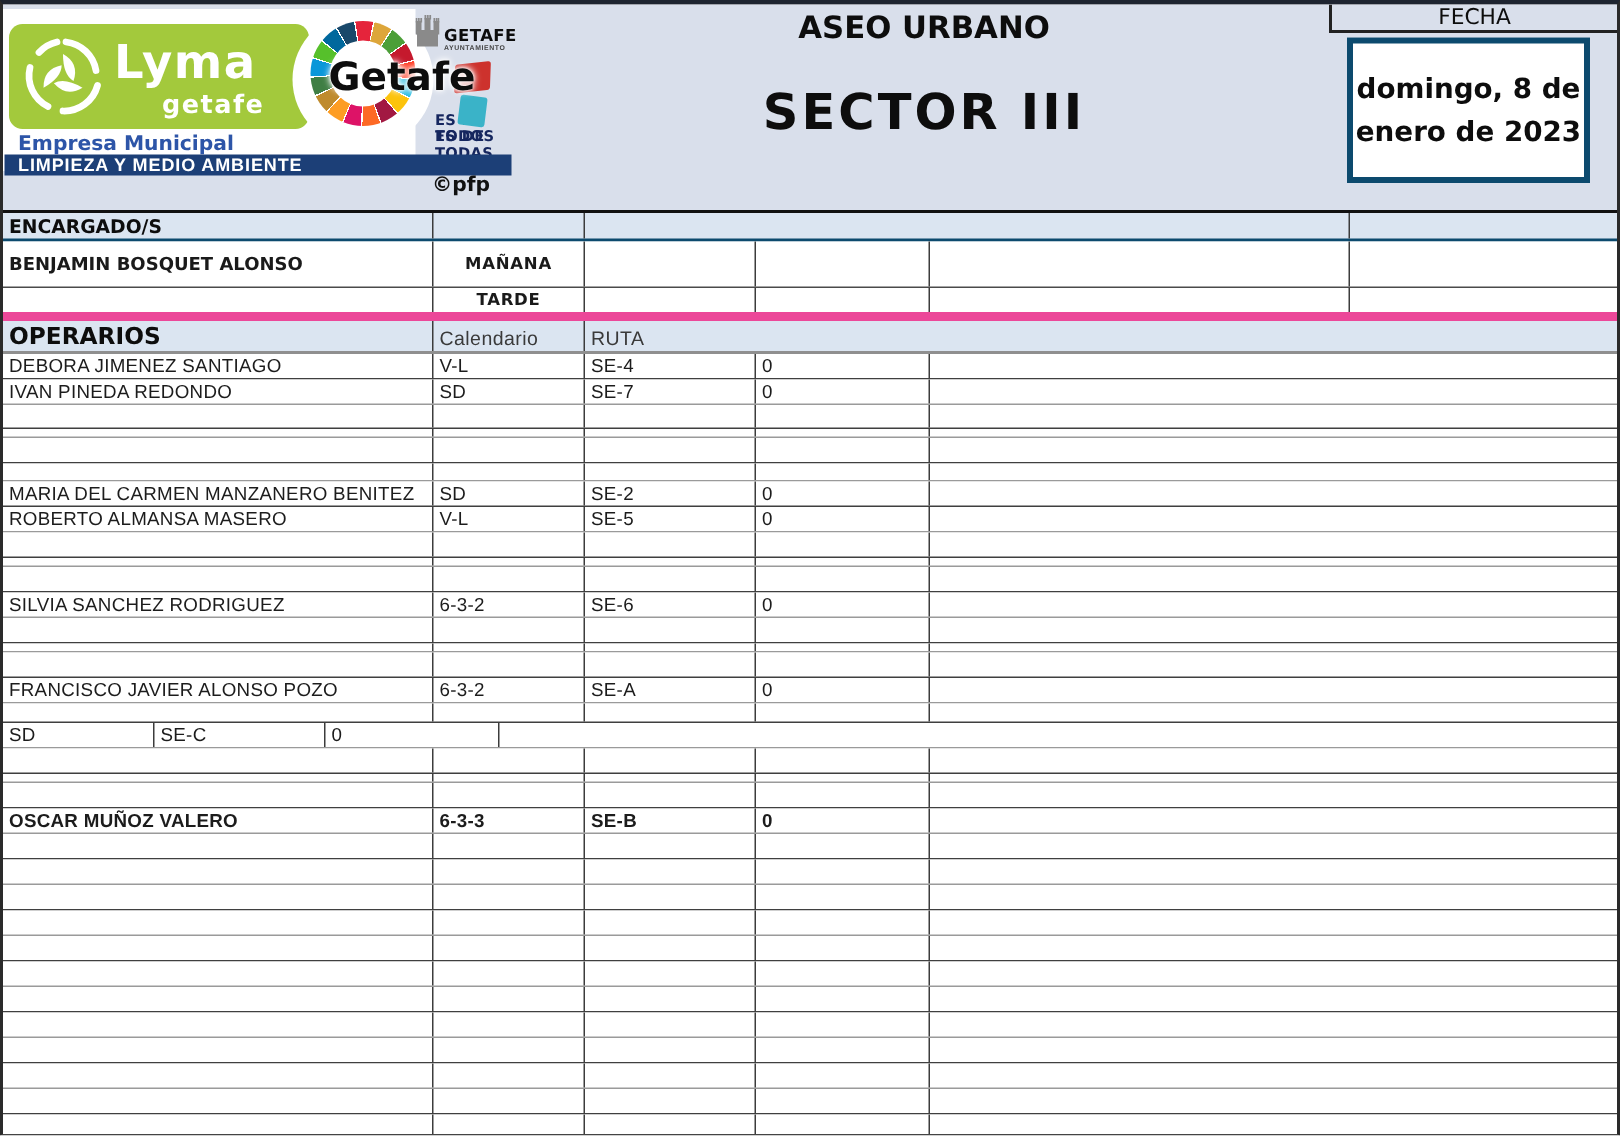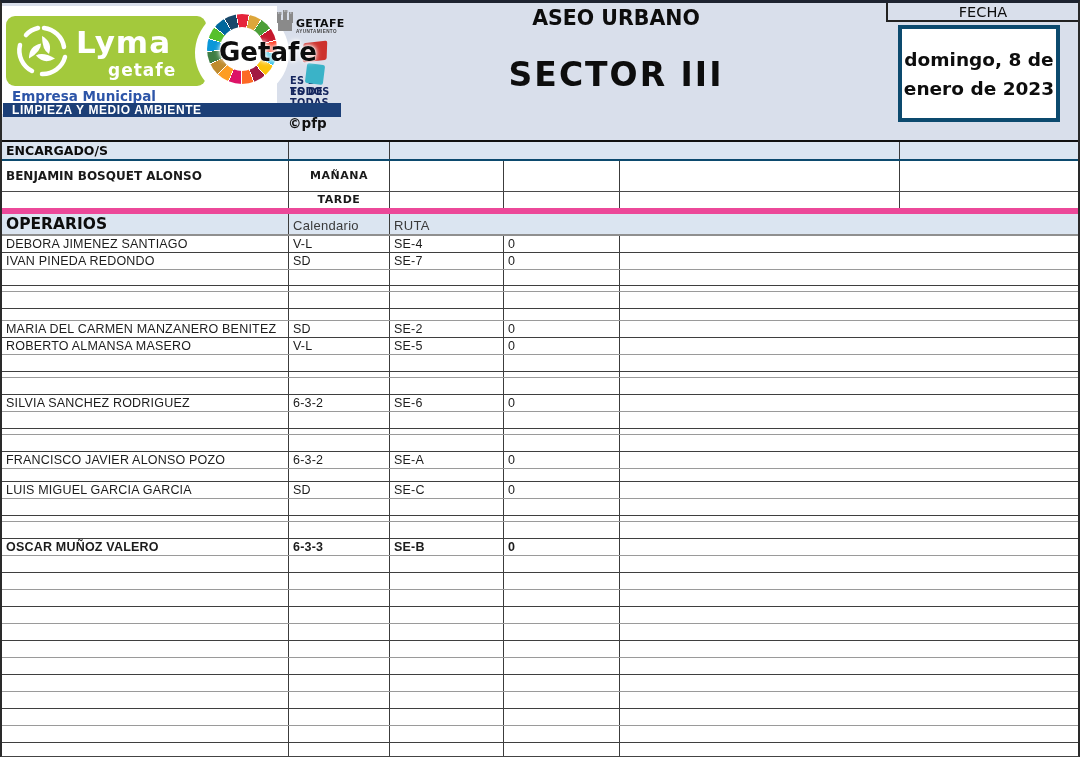--- a/index.html
+++ b/index.html
@@ -270,21 +270,20 @@
         <div class="cell"></div>
       </div>
       <div class="row drow" style="height: 13px; border-bottom-color: rgb(63, 63, 63);">
         <div class="cell ca"></div>
         <div class="cell cb"></div>
         <div class="cell cc"></div>
         <div class="cell cd"></div>
         <div class="cell"></div>
       </div>
       <div class="row drow" style="height: 17px; border-bottom-color: rgb(154, 154, 154);">
-        <div class="cell ca">LUIS MIGUEL GARCIA GARCIA</div>
         <div class="cell cb">SD</div>
         <div class="cell cc">SE-C</div>
         <div class="cell cd">0</div>
         <div class="cell"></div>
       </div>
       <div class="row drow" style="height: 17px; border-bottom-color: rgb(63, 63, 63);">
         <div class="cell ca"></div>
         <div class="cell cb"></div>
         <div class="cell cc"></div>
         <div class="cell cd"></div>

